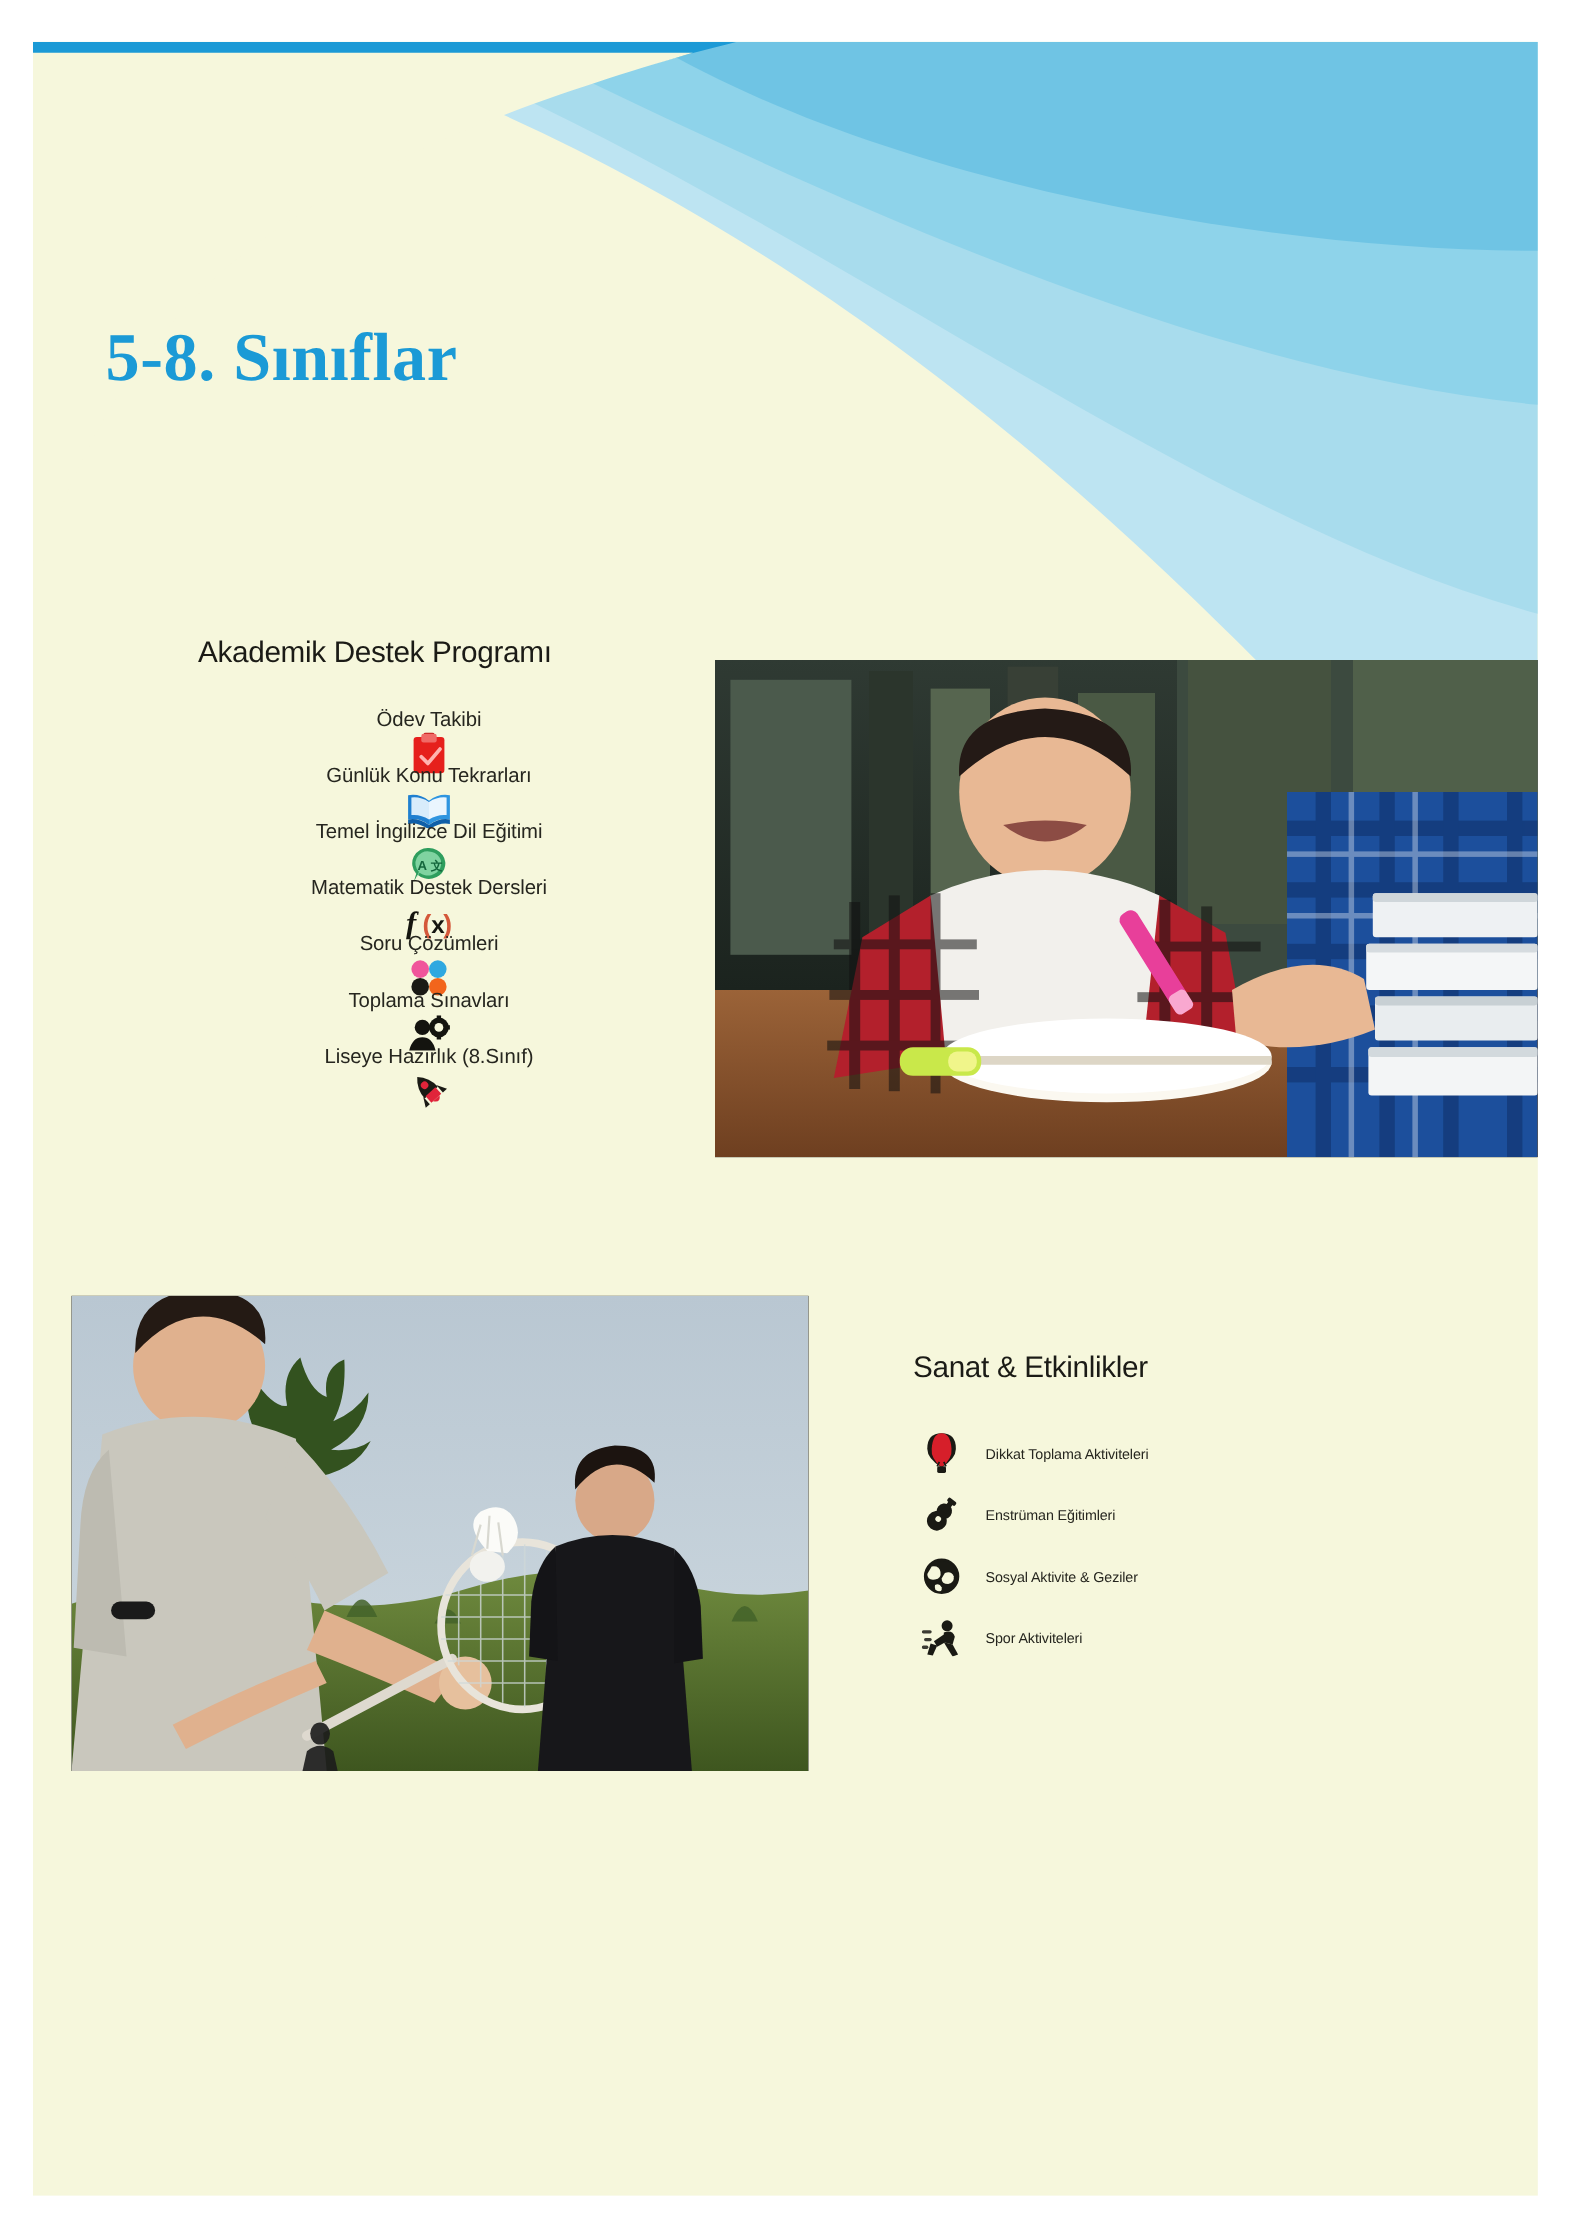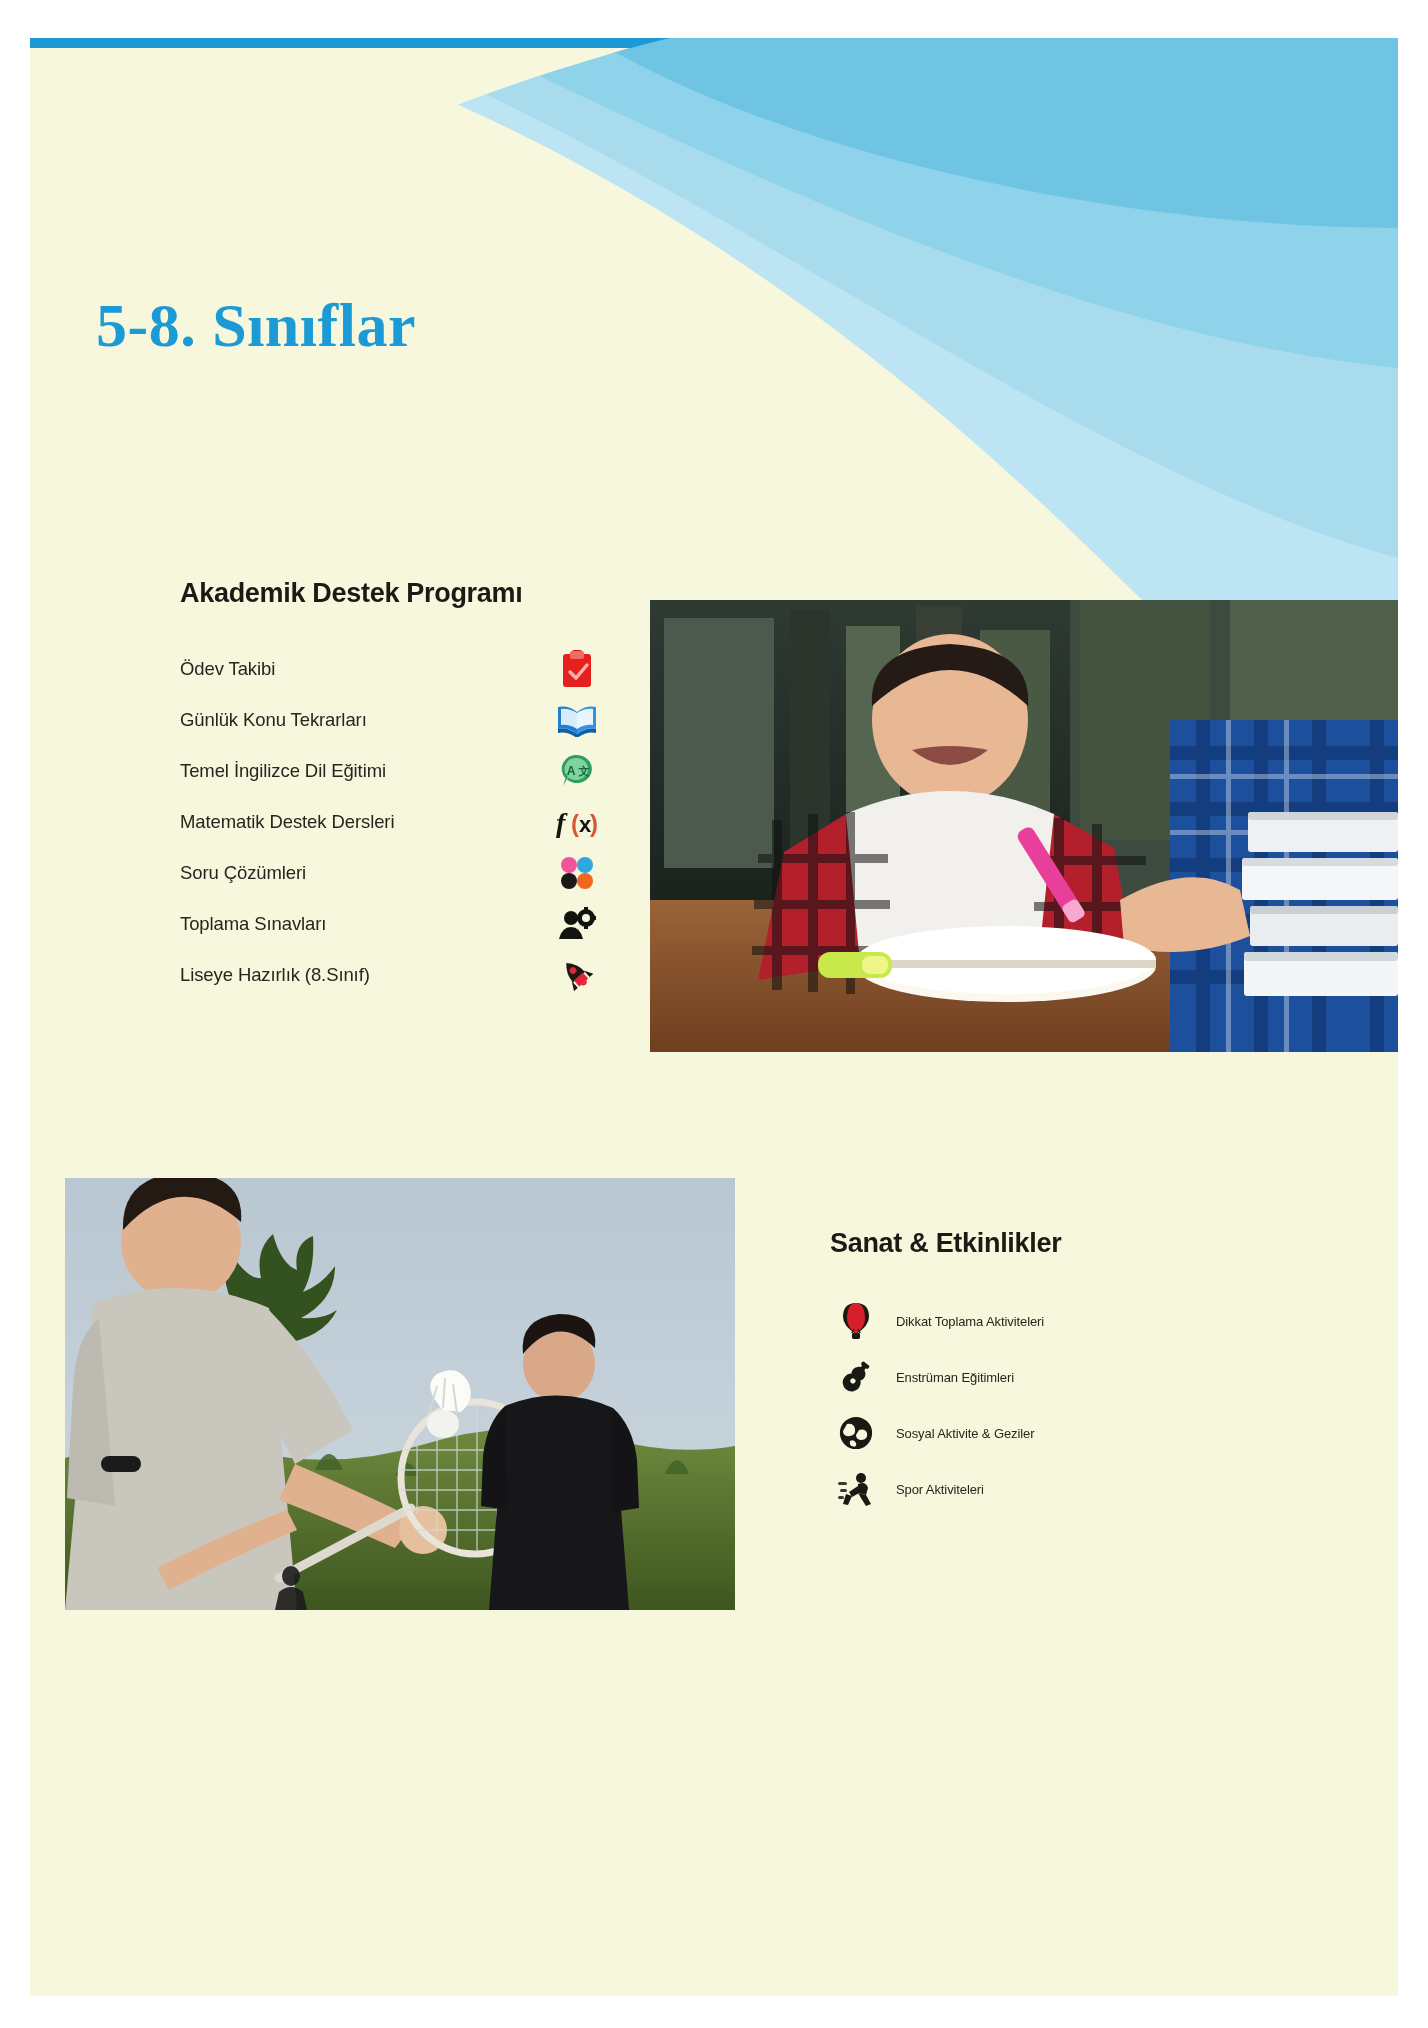--- a/index.html
+++ b/index.html
@@ -56,36 +56,37 @@
     width:420px;
   }
   .sec-art{
     position:absolute;
     left:800px;
     top:1190px;
     width:460px;
   }
   .sec-heading{
     font-family:"Liberation Sans",sans-serif;
-    font-weight:700;
+    font-weight:400;
     font-size:27px;
     letter-spacing:-0.3px;
     color:#1b1b16;
     margin:0 0 34px 0;
     white-space:nowrap;
   }
 
   
   .list-academic{list-style:none;margin:0;padding:0;}
   .list-academic li{
     display:flex;
     align-items:center;
     justify-content:space-between;
     height:51px;
     white-space:nowrap;
+    flex-direction:column;
   }
   .list-academic .lbl{
     font-size:18.5px;
     color:#26261f;
     letter-spacing:-0.1px;
   }
   .list-academic .ico{
     width:46px;
     height:40px;
     display:flex;

